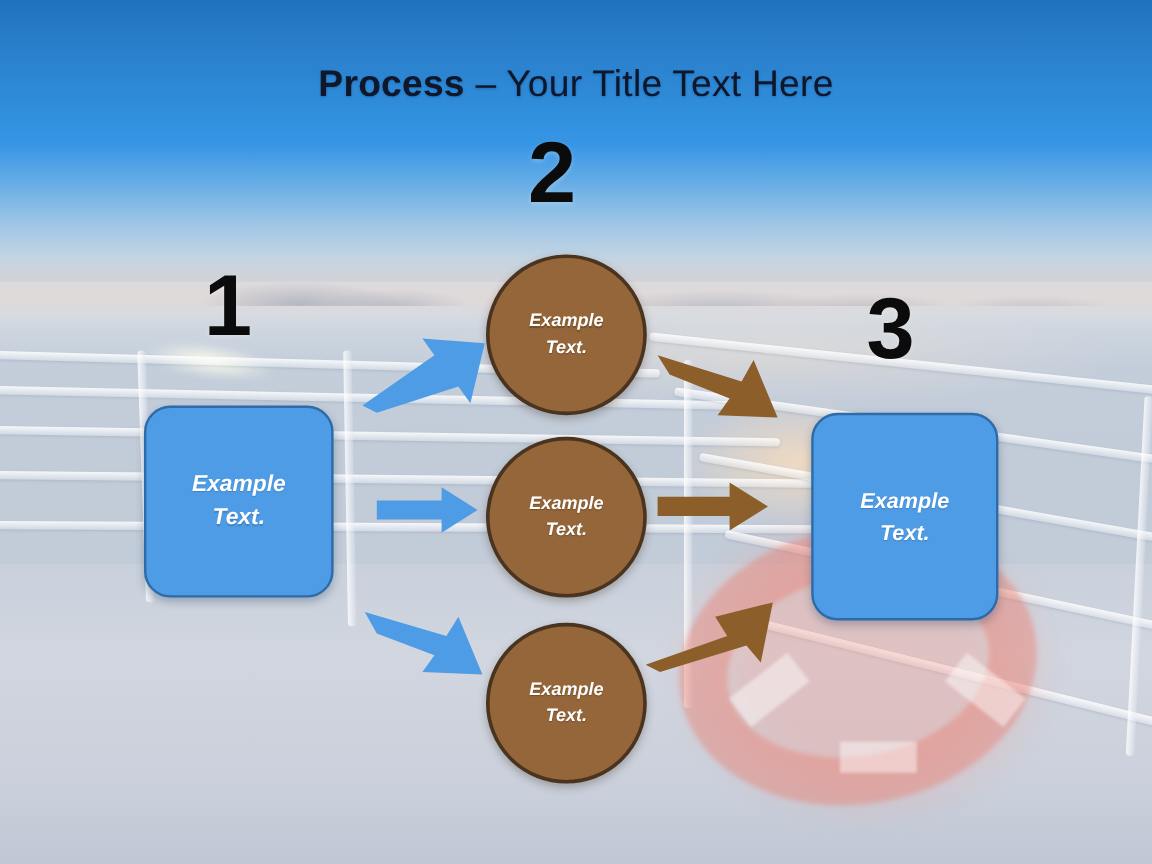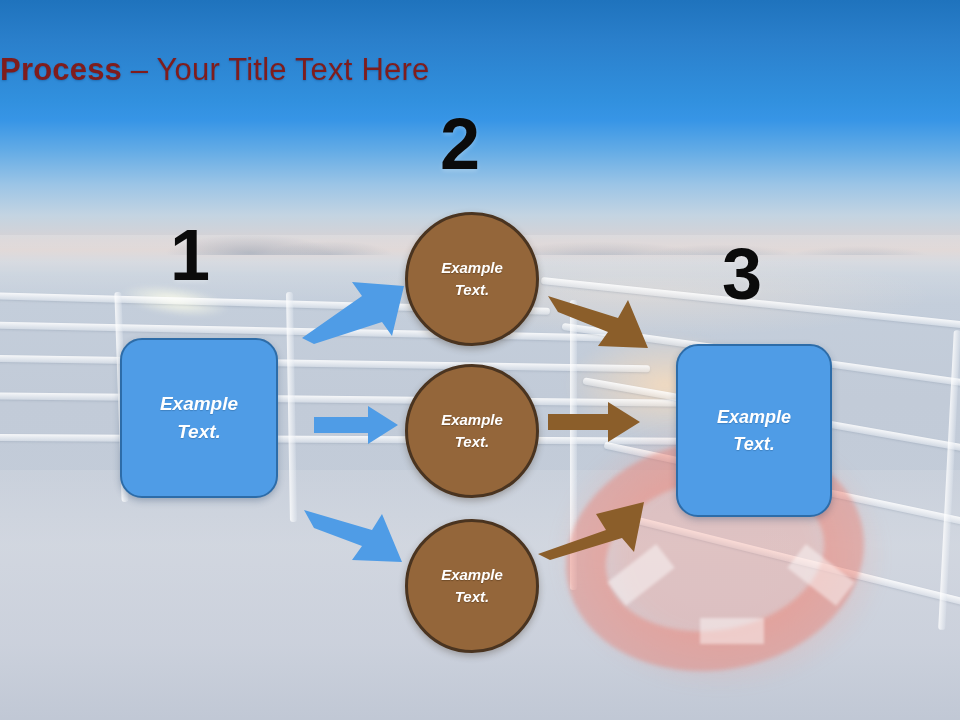--- a/index.html
+++ b/index.html
@@ -114,23 +114,23 @@
     left: 120px; top: 286px; width: 110px; height: 30px;
     background: radial-gradient(ellipse at center, rgba(255,255,235,.95) 0%, rgba(255,255,235,0) 70%);
     filter: blur(2px);
     transform: rotate(8deg);
   }
 
   
   .title {
     position: absolute;
     left: 0; right: 0; top: 52px;
-    text-align: left;
+    text-align: center;
     font-size: 31px;
-    color: #7f1d1d;
+    color: #0f172a;
     letter-spacing: .2px;
     white-space: nowrap;
     text-shadow: 0 1px 2px rgba(0,60,120,.35);
   }
   .title .b { font-weight: bold; }
   .title .r { font-weight: normal; }
 
   .step-num {
     position: absolute;
     color: #0b0b0b;

